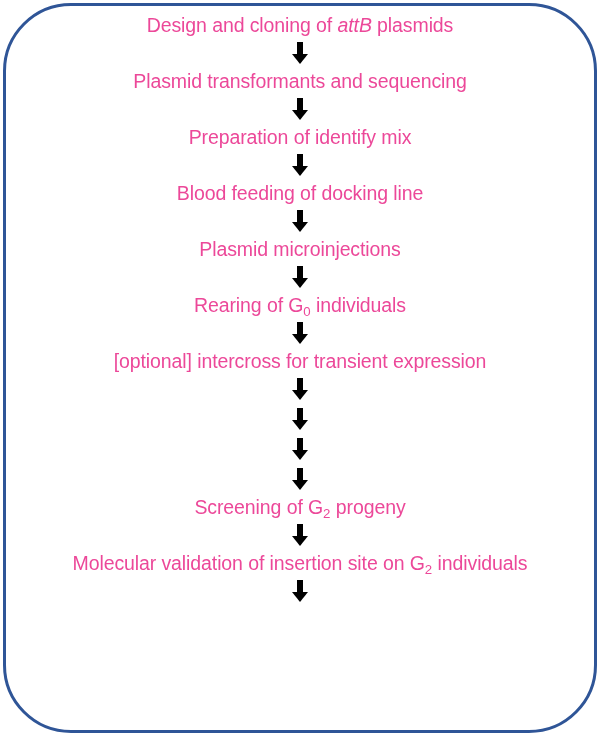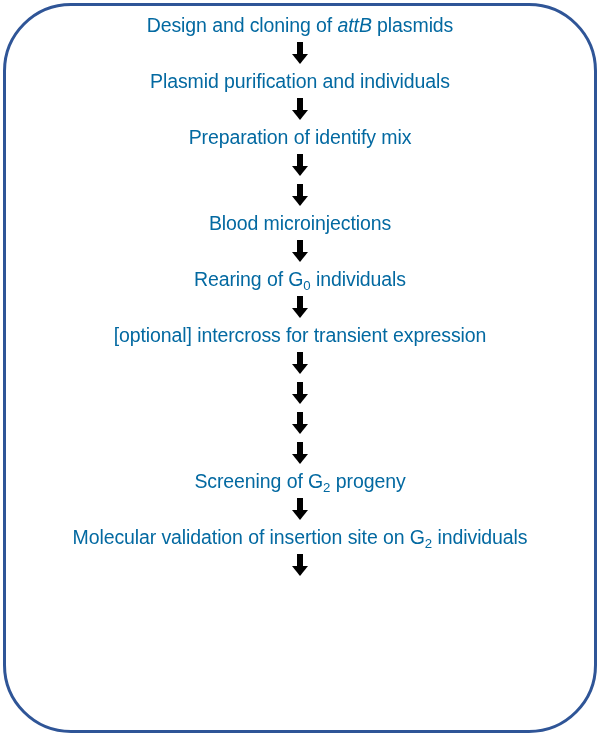--- a/index.html
+++ b/index.html
@@ -44,21 +44,21 @@
     padding: 12px 14px 10px 14px;
     display: flex;
     flex-direction: column;
     align-items: center;
     justify-content: flex-start;
   }
 
   .flow-step {
     width: 100%;
     text-align: center;
-    color: #0369a1;
+    color: #ec4899;
     font-size: 19.5px;
     line-height: 26px;
     letter-spacing: -0.1px;
     white-space: nowrap;
     height: 26px;
   }
 
   .flow-step em {
     font-style: italic;
   }
@@ -115,41 +115,42 @@
 
   <div class="flow-steps" id="flow-steps">
 
   <div class="flow-step">Design and cloning of <em>attB</em> plasmids</div>
       <div class="flow-arrow">
         <span class="arrow-glyph">
           <span class="arrow-stem"></span>
           <span class="arrow-head"></span>
         </span>
       </div>
-      <div class="flow-step">Plasmid purification and individuals</div>
+      <div class="flow-step">Plasmid transformants and sequencing</div>
       <div class="flow-arrow">
         <span class="arrow-glyph">
           <span class="arrow-stem"></span>
           <span class="arrow-head"></span>
         </span>
       </div>
       <div class="flow-step">Preparation of identify mix</div>
       <div class="flow-arrow">
         <span class="arrow-glyph">
           <span class="arrow-stem"></span>
           <span class="arrow-head"></span>
         </span>
       </div>
-      <div class="flow-arrow">
-        <span class="arrow-glyph">
-          <span class="arrow-stem"></span>
-          <span class="arrow-head"></span>
-        </span>
-      </div>
-      <div class="flow-step">Blood microinjections</div>
+      <div class="flow-step">Blood feeding of docking line</div>
+      <div class="flow-arrow">
+        <span class="arrow-glyph">
+          <span class="arrow-stem"></span>
+          <span class="arrow-head"></span>
+        </span>
+      </div>
+      <div class="flow-step">Plasmid microinjections</div>
       <div class="flow-arrow">
         <span class="arrow-glyph">
           <span class="arrow-stem"></span>
           <span class="arrow-head"></span>
         </span>
       </div>
       <div class="flow-step">Rearing of G<sub>0</sub> individuals</div>
       <div class="flow-arrow">
         <span class="arrow-glyph">
           <span class="arrow-stem"></span>

